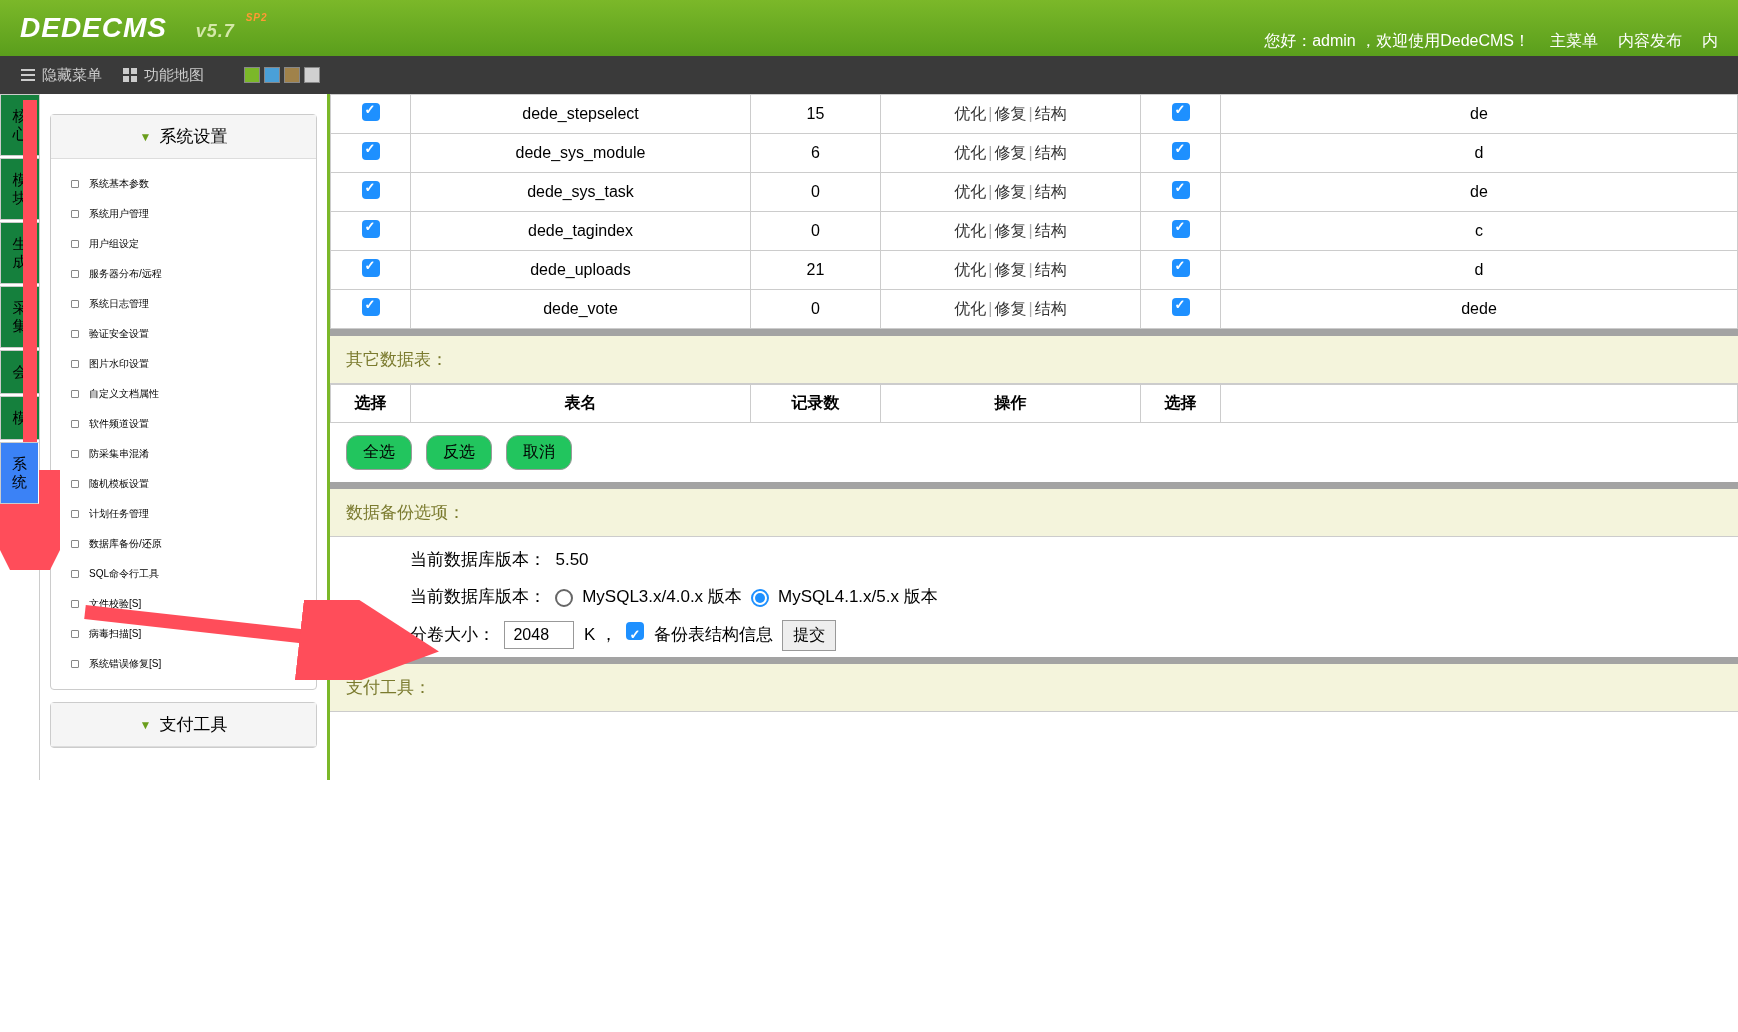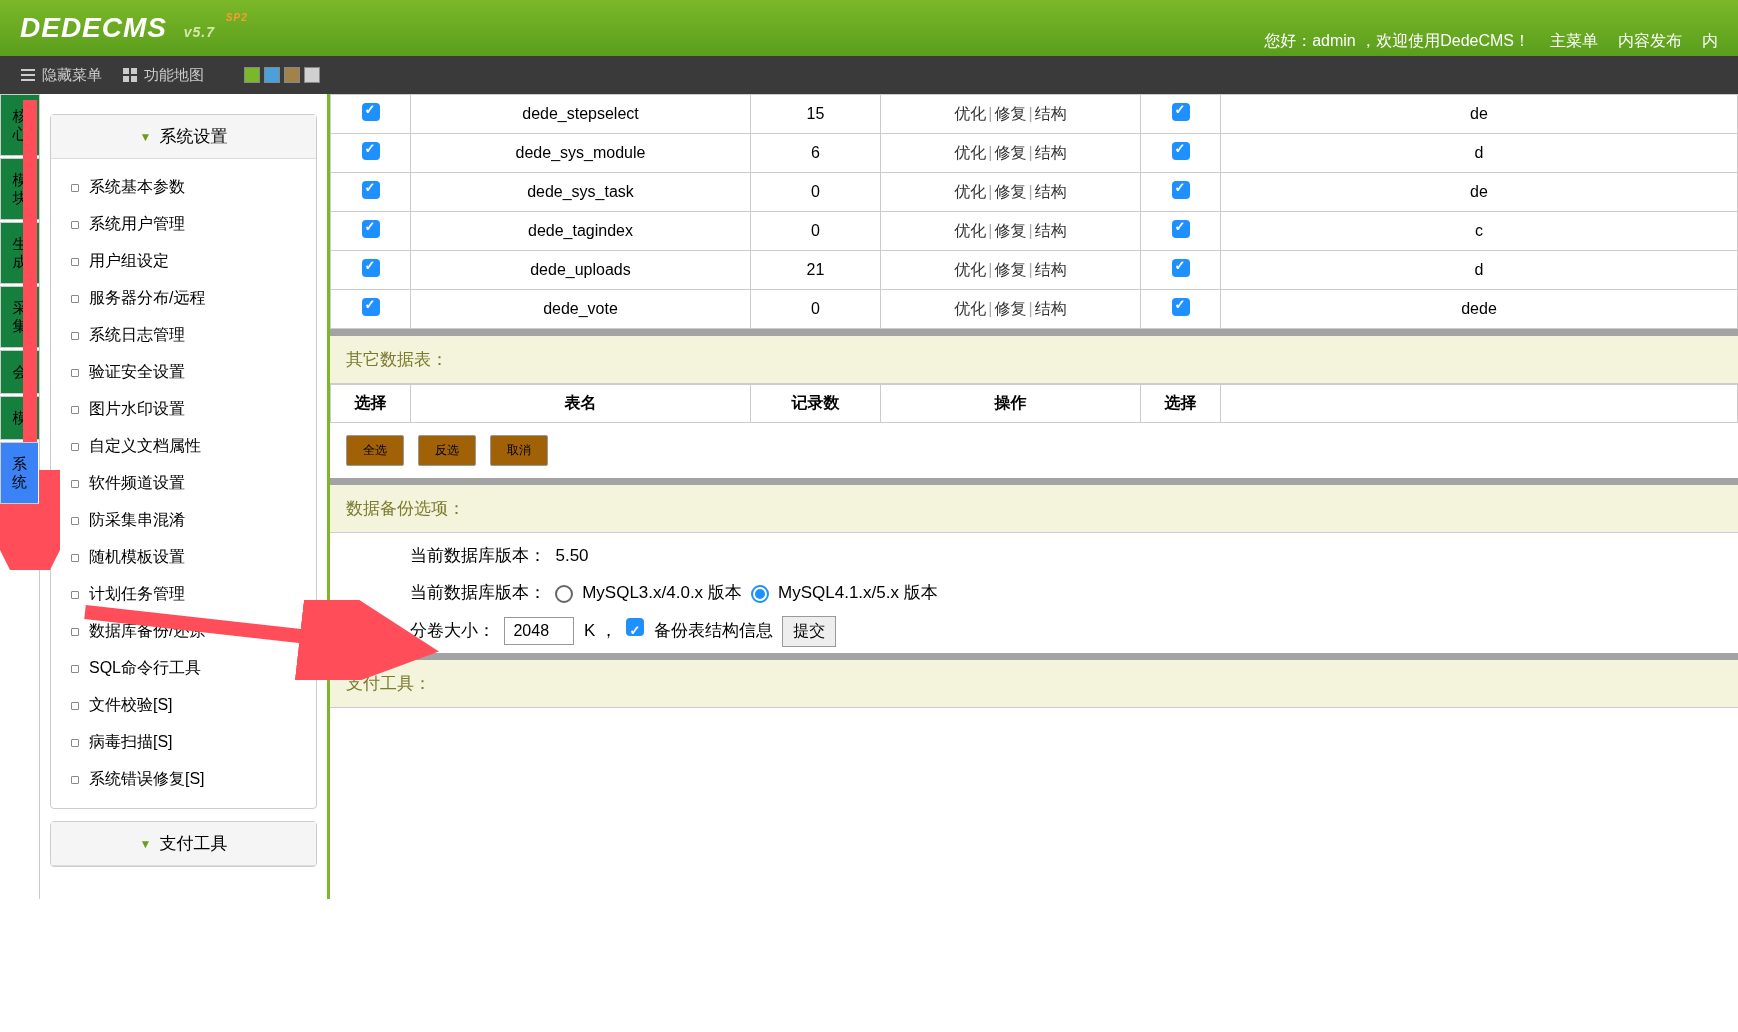--- a/index.html
+++ b/index.html
@@ -1,21 +1,21 @@
 <!DOCTYPE html>
 <html><head>
 <meta charset="utf-8">
 <style>
 * { margin: 0; padding: 0; box-sizing: border-box; }
 body { font-family: "Microsoft YaHei", Arial, sans-serif; font-size: 14px; background: #fff; }
 
 
 .header { background: linear-gradient(#7bb829, #5a9e1c); height: 56px; display: flex; align-items: center; padding: 0 20px; color: #fff; }
 .logo { font-size: 28px; font-weight: bold; font-style: italic; letter-spacing: 1px; }
-.logo-ver { font-size: 14px; color: #d4e8a8; margin-left: 8px; font-style: italic; }
+.logo-ver { font-size: 18px; color: #d4e8a8; margin-left: 20px; font-style: italic; }
 .logo-sp { font-size: 10px; color: #ff9933; vertical-align: top; margin-left: 2px; }
 .header-spacer { flex: 1; }
 .header-right { font-size: 16px; display: flex; gap: 20px; align-items: center; margin-top: 27px; }
 .header-link { color: #fff; cursor: pointer; }
 
 
 .toolbar { background: #3a3a3a; height: 38px; display: flex; align-items: center; padding: 0 20px; gap: 20px; color: #ccc; }
 .toolbar-item { display: flex; align-items: center; gap: 6px; cursor: pointer; font-size: 15px; }
 .toolbar-icon { width: 16px; height: 16px; display: inline-block; }
 .color-boxes { display: flex; gap: 4px; margin-left: 20px; }
@@ -27,35 +27,35 @@
 
 .vtabs { width: 40px; background: #fff; border-right: 1px solid #ccc; }
 .vtab { writing-mode: horizontal-tb; padding: 12px 8px; border: 1px solid #ccc; border-right: none; margin-bottom: 2px; cursor: pointer; text-align: center; font-size: 15px; background: #15803d; line-height: 1.2; }
 .vtab.active { background: #3b82f6; border-right: 1px solid #fff; position: relative; z-index: 2; }
 
 
 .sidebar { width: 290px; padding: 20px 10px; background: #fff; border-right: 3px solid #7bb829; }
 .side-group { border: 1px solid #ccc; border-radius: 4px; margin-bottom: 12px; }
 .side-group-title { padding: 10px; text-align: center; font-size: 17px; background: #f5f5f5; border-bottom: 1px solid #ddd; cursor: pointer; display: flex; justify-content: center; align-items: center; gap: 8px; }
 .side-items { padding: 10px 0; }
-.side-item { padding: 8px 20px; cursor: pointer; font-size: 16px; display: flex; align-items: center; gap: 10px; text-align: center; }
+.side-item { padding: 8px 20px; cursor: pointer; font-size: 10px; display: flex; align-items: center; gap: 10px; text-align: center; }
 .bullet { width: 8px; height: 8px; border: 1px solid #888; background: #fff; border-radius: 1px; flex-shrink: 0; }
 .chevron { color: #6a9e1c; font-size: 12px; }
 
 
 .content { flex: 1; padding: 0; overflow-x: hidden; }
 table { width: 100%; border-collapse: collapse; }
 td, th { border: 1px solid #ccc; padding: 8px 12px; font-size: 16px; text-align: center; }
 .checkbox { width: 18px; height: 18px; background: #1e90ff; border-radius: 4px; display: inline-block; position: relative; cursor: pointer; }
 .checkbox::after { content: "✓"; color: #fff; font-size: 13px; position: absolute; top: -1px; left: 3px; font-weight: bold; }
 .op-links { color: #333; }
 .op-sep { color: #aaa; margin: 0 2px; }
 .section-header { background: #f4f4dc; text-align: left; padding: 12px 16px; font-size: 17px; color: #7a7a2e; border-top: 7px solid #a3a3a3; border-bottom: 1px solid #ccc; }
 .btns-row { padding: 12px 16px; display: flex; gap: 14px; }
-.btn { border: 1px solid #999; background: #a16207; padding: 6px 16px; font-size: 12px; cursor: pointer; border-radius: 2px; }
+.btn { border: 1px solid #999; background: #22c55e; padding: 6px 16px; font-size: 16px; cursor: pointer; border-radius: 12px; }
 .options-block { padding: 4px 80px; font-size: 17px; line-height: 2.2; }
 .radio { width: 18px; height: 18px; border: 2px solid #666; border-radius: 50%; display: inline-block; vertical-align: middle; margin-right: 4px; position: relative; cursor: pointer; }
 .radio.checked { border-color: #1e90ff; }
 .radio.checked::after { content: ""; width: 10px; height: 10px; background: #1e90ff; border-radius: 50%; position: absolute; top: 2px; left: 2px; }
 .text-input { border: 1px solid #999; padding: 4px 8px; font-size: 16px; width: 70px; }
 .submit-btn { border: 1px solid #999; background: #eee; padding: 4px 10px; font-size: 16px; cursor: pointer; }
 
 
 .arrow { position: absolute; pointer-events: none; }
 </style>

